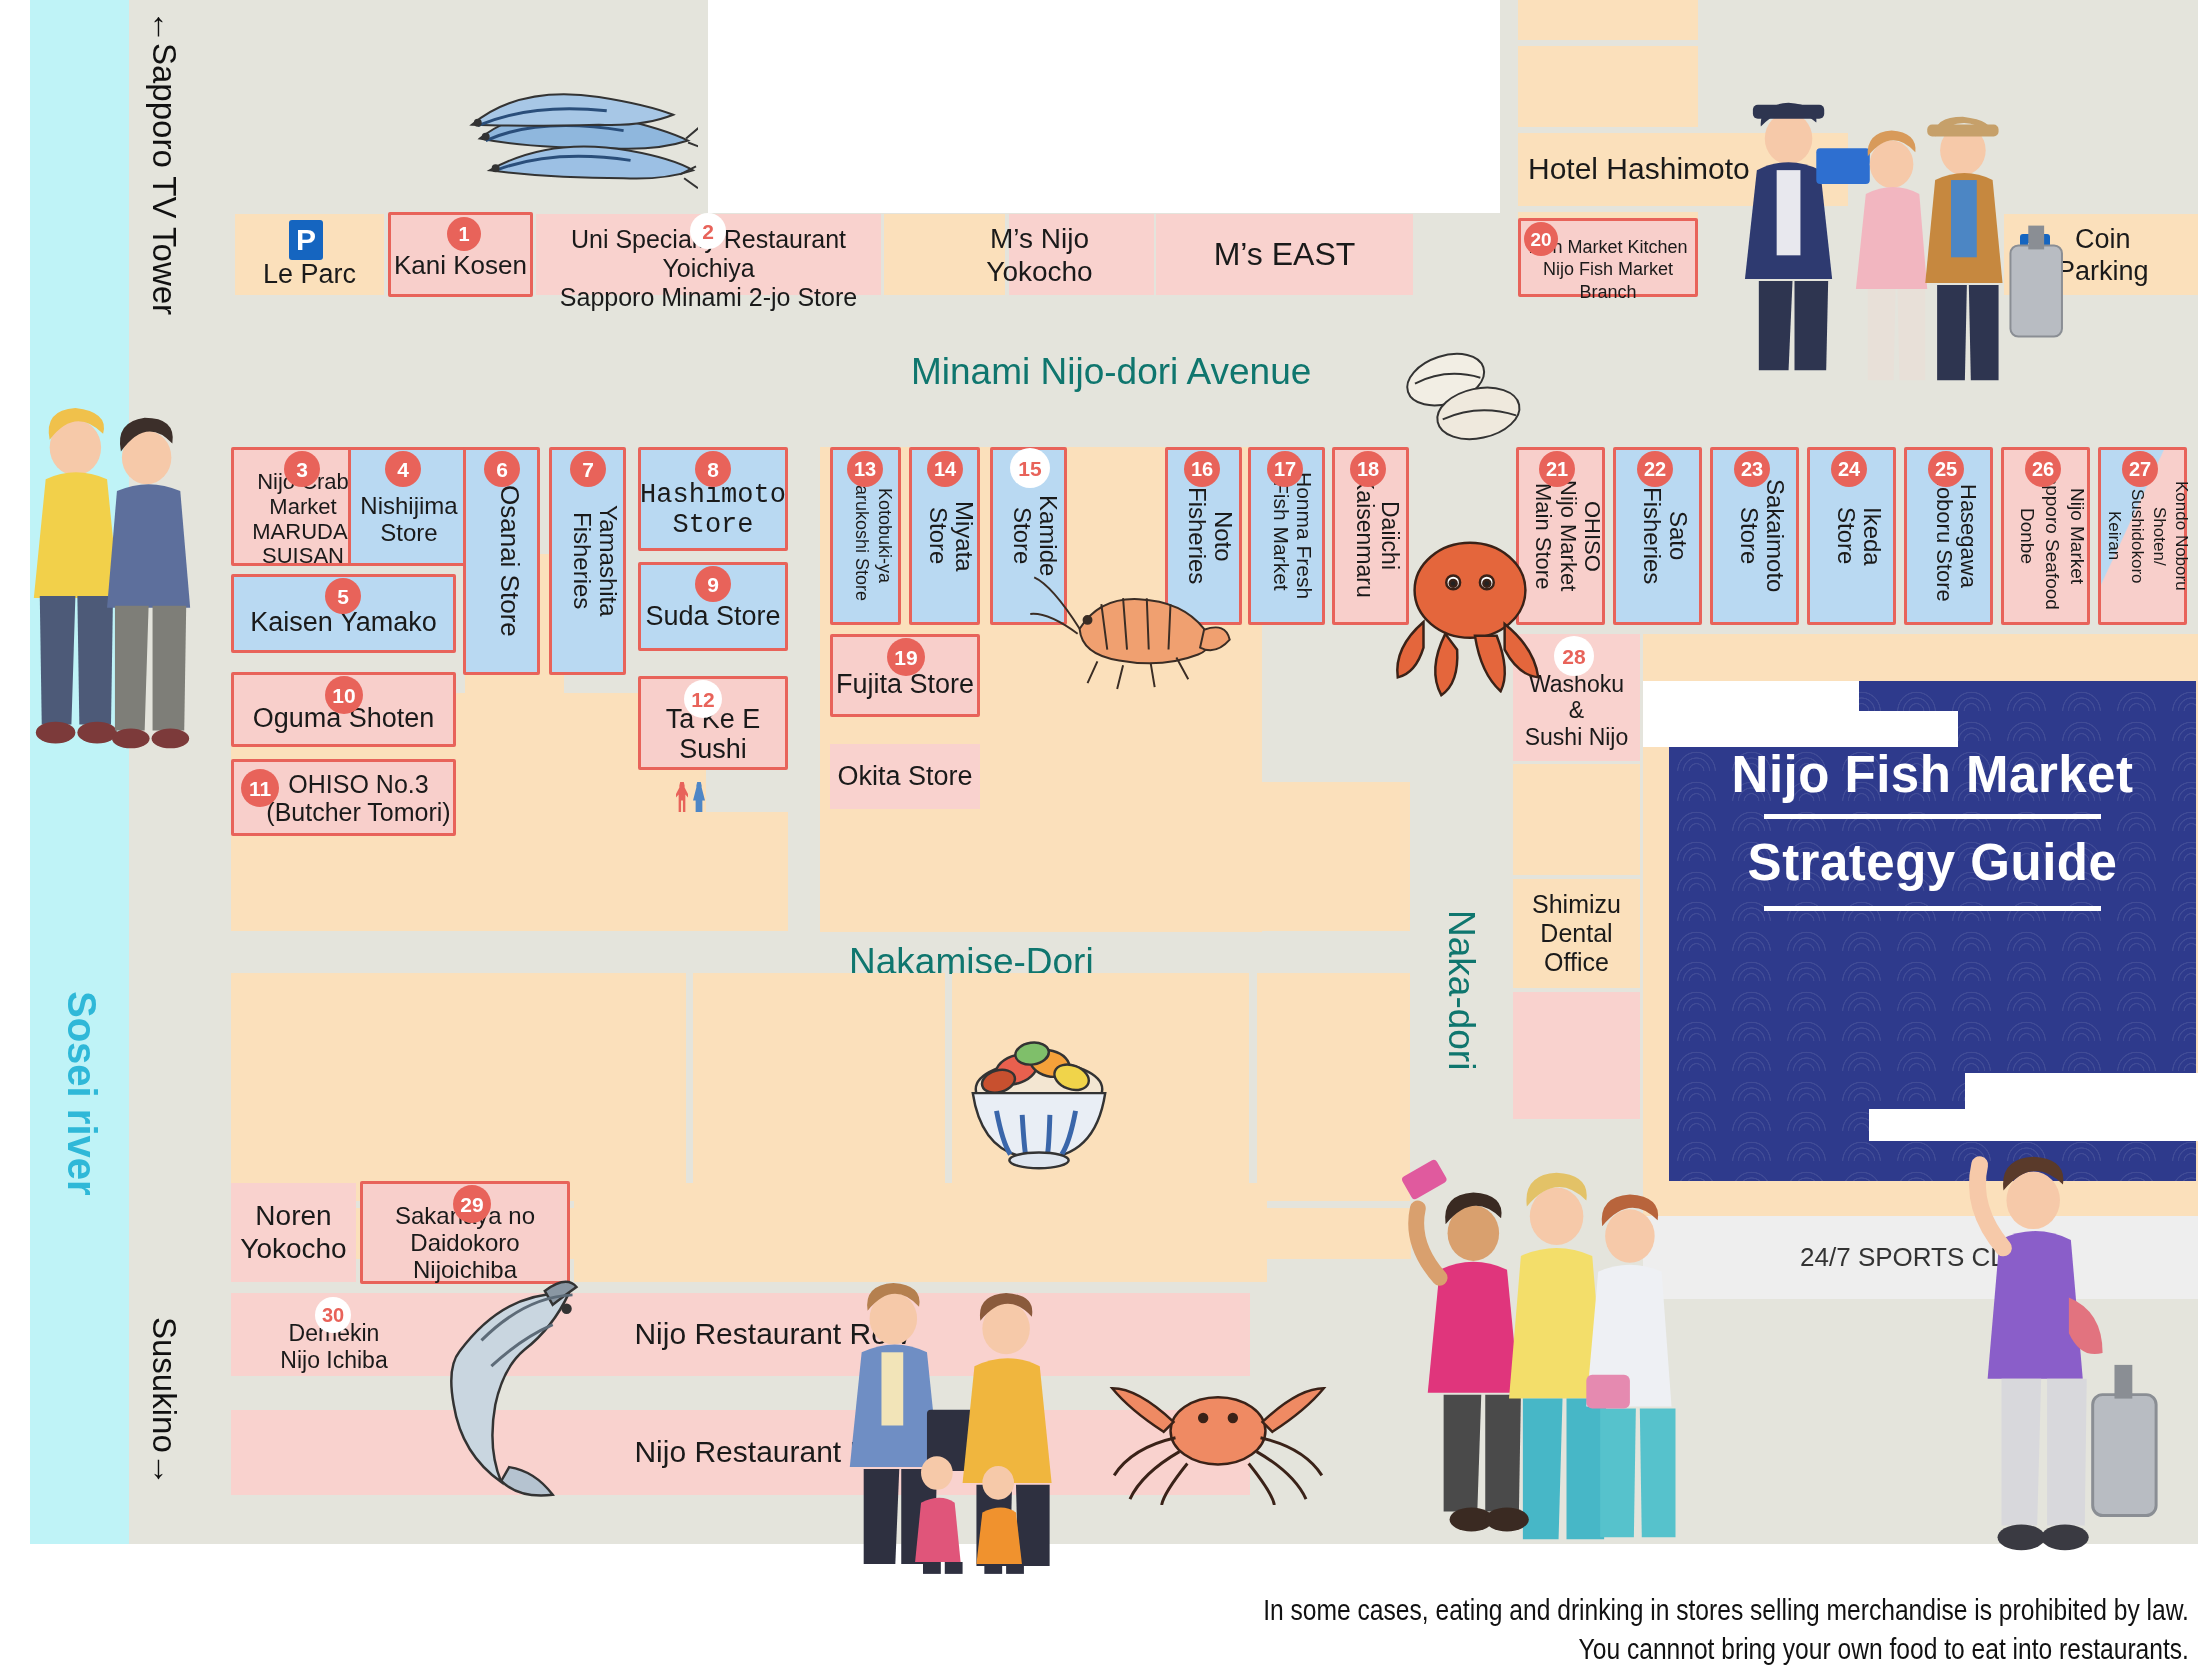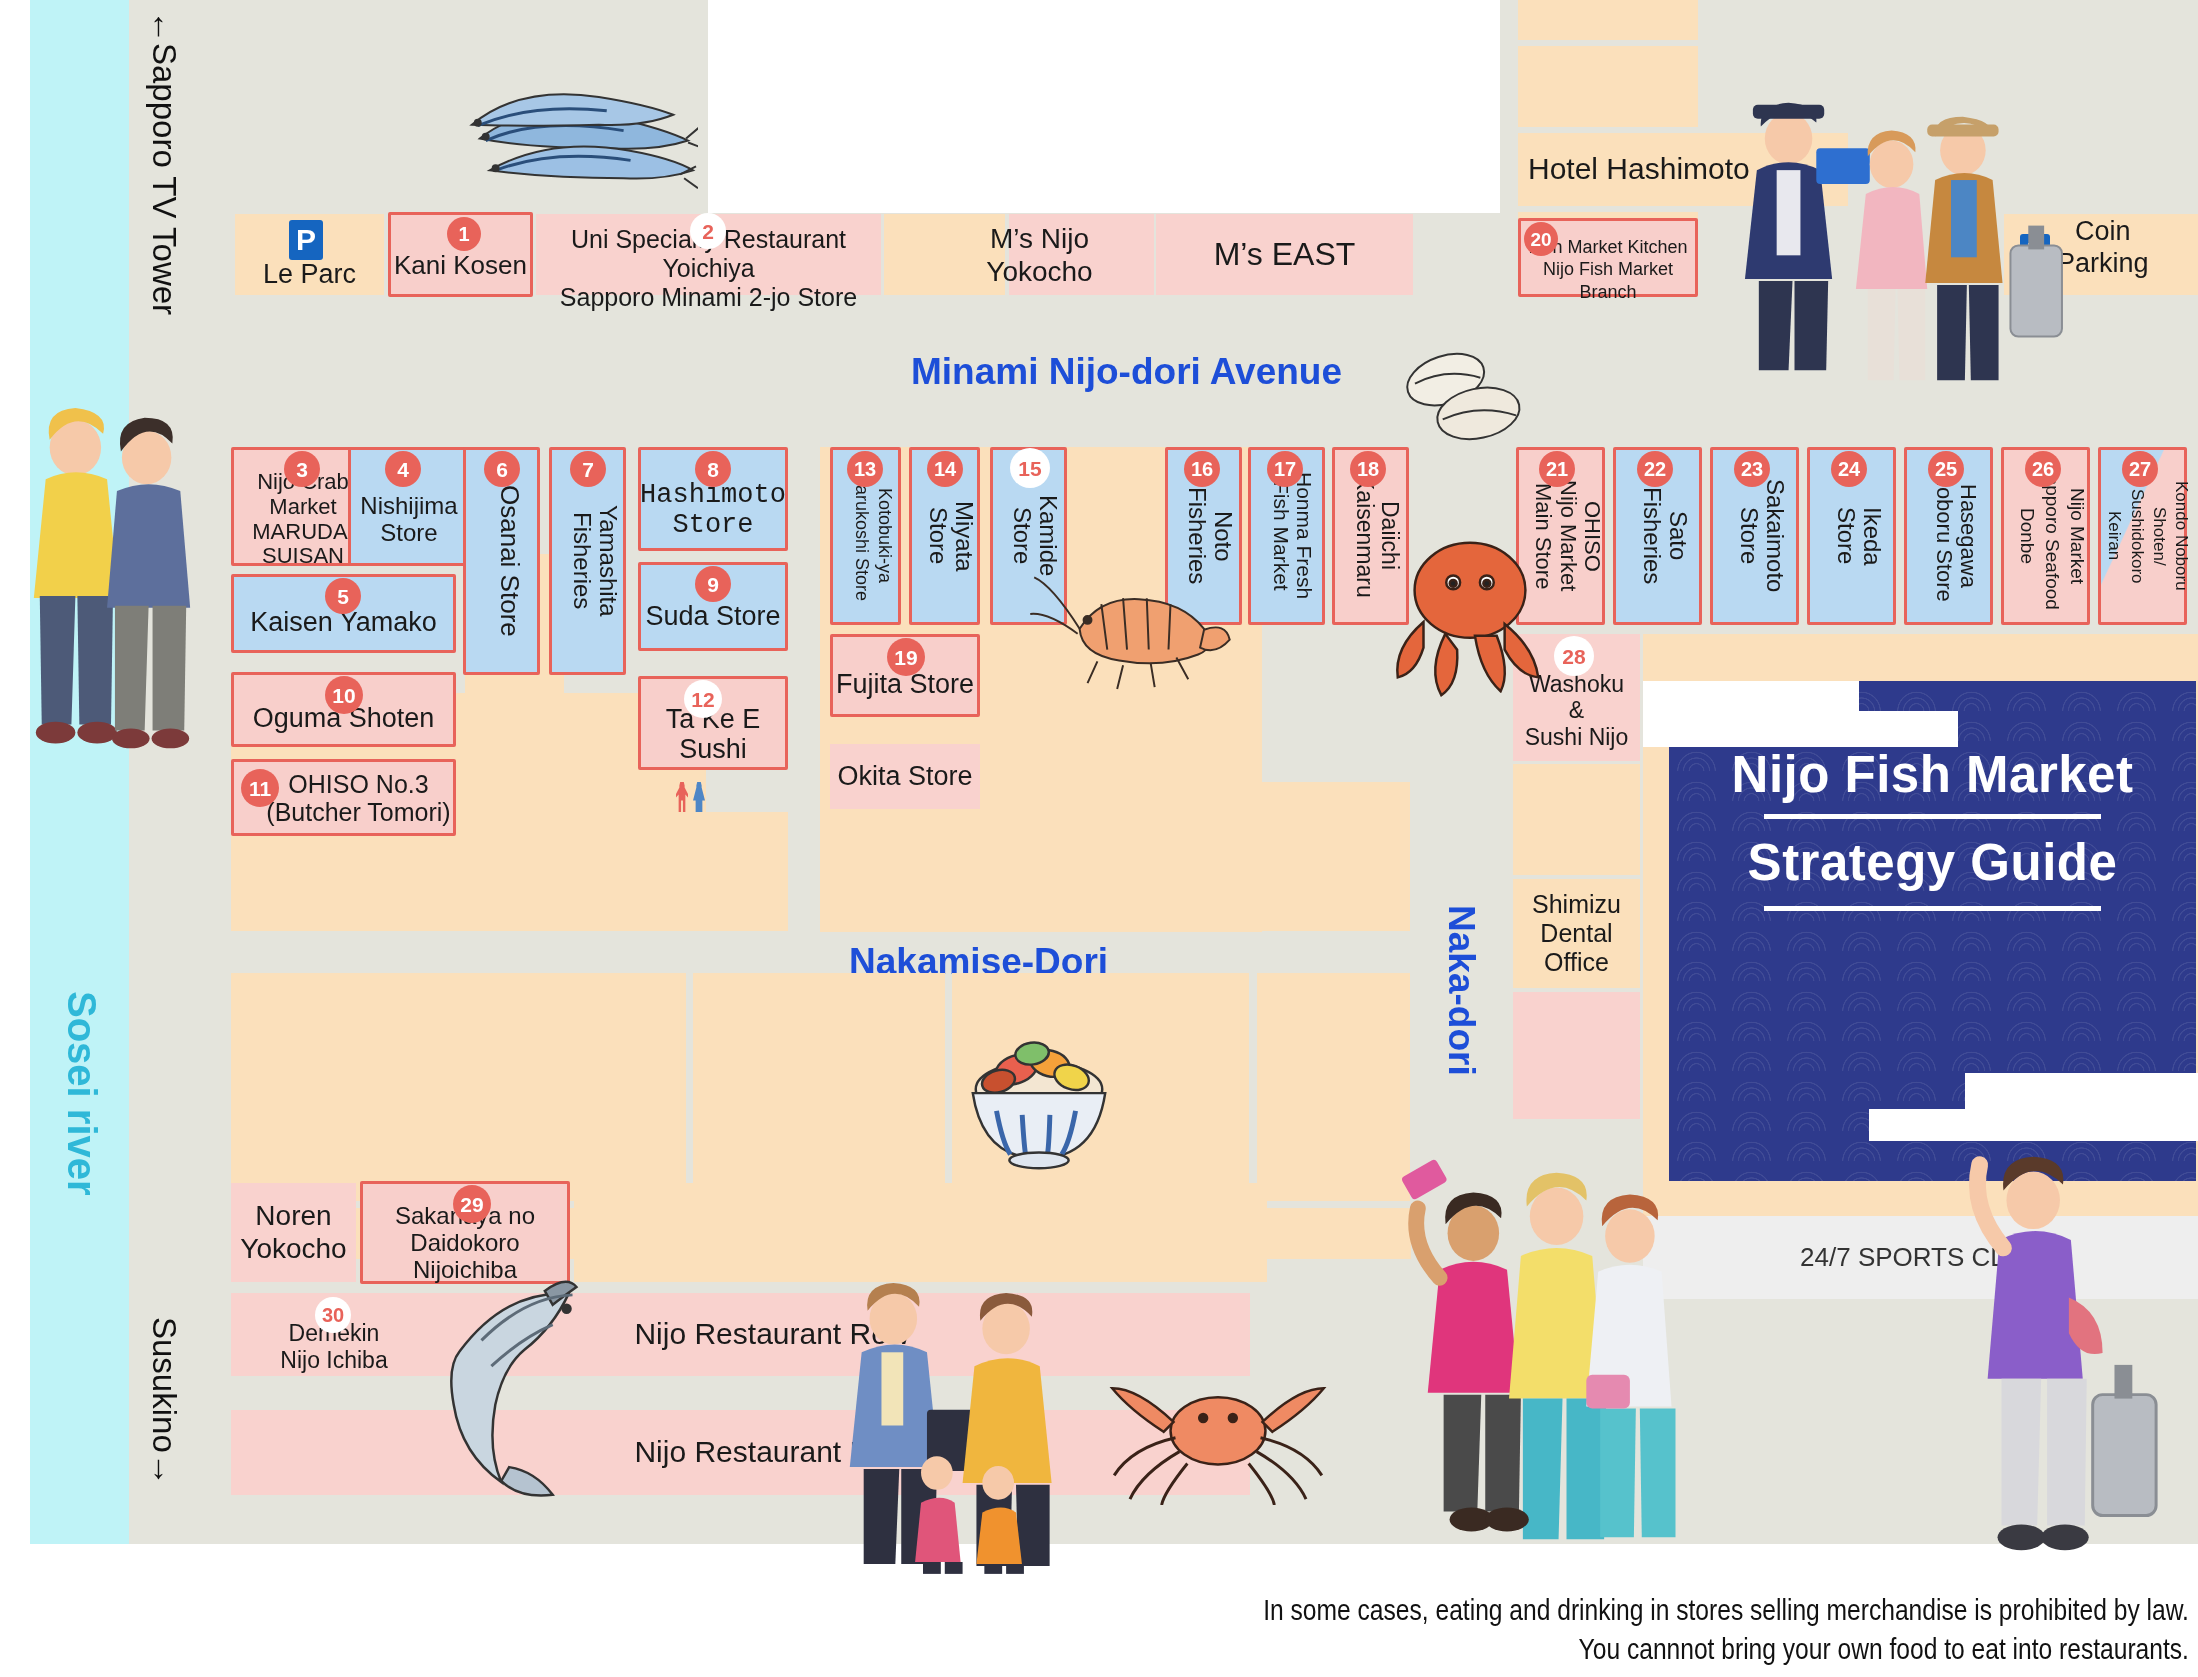--- a/index.html
+++ b/index.html
@@ -52,21 +52,21 @@
   }
   .badge.hollow { background:#ffffff; color:#e8635a; }
 
   
   .area {
     display:flex; align-items:center; justify-content:center;
     text-align:center; color:#1a1a1a; line-height:1.15;
   }
 
   
-  .street { color:#1d4ed8; font-weight:700; white-space:nowrap; }
+  .street { color:#0f766e; font-weight:400; white-space:nowrap; }
 
   
   .rivertxt { color:#2fb8d8; font-weight:700; white-space:nowrap; }
   .dirtxt   { color:#111; white-space:nowrap; }
 
   
   .pmark {
     width:34px;height:40px;background:#1565c0;color:#fff;
     display:flex;align-items:center;justify-content:center;
     font-weight:700;font-size:30px;border-radius:3px;
@@ -173,21 +173,21 @@
   <div class="abs shop pink" style="left:1518px;top:218px;width:180px;height:79px;">
     <span class="lbl" style="font-size:18px;white-space:pre-line;margin-top:24px;line-height:1.25;">Fish Market Kitchen
 Nijo Fish Market Branch</span>
   </div>
   <div class="badge" style="left:1524px;top:222px;width:34px;height:34px;font-size:19px;">20</div>
 
   <div class="abs beige" style="left:2004px;top:214px;width:195px;height:81px;"></div>
   <div class="abs" style="left:2020px;top:234px;">
     <div class="pmark" style="width:30px;height:36px;font-size:26px;">P</div>
   </div>
-  <div class="abs area" style="left:2057px;top:216px;width:129px;height:63px;font-size:27px;white-space:pre-line;justify-content:flex-start;">Coin
+  <div class="abs area" style="left:2057px;top:224px;width:129px;height:63px;font-size:27px;white-space:pre-line;justify-content:flex-start;">Coin
 Parking</div>
 
   <div class="abs street" style="left:911px;top:351px;font-size:37px;">Minami Nijo-dori Avenue</div>
 
   <div class="abs beige" style="left:231px;top:693px;width:475px;height:238px;"></div>
   <div class="abs beige" style="left:465px;top:554px;width:99px;height:178px;"></div>
   <div class="abs beige" style="left:639px;top:812px;width:149px;height:119px;"></div>
 
   <div class="abs shop pink" style="left:231px;top:447px;width:144px;height:119px;">
     <span class="lbl" style="font-size:22px;white-space:pre-line;margin-top:26px;">Nijo Crab

